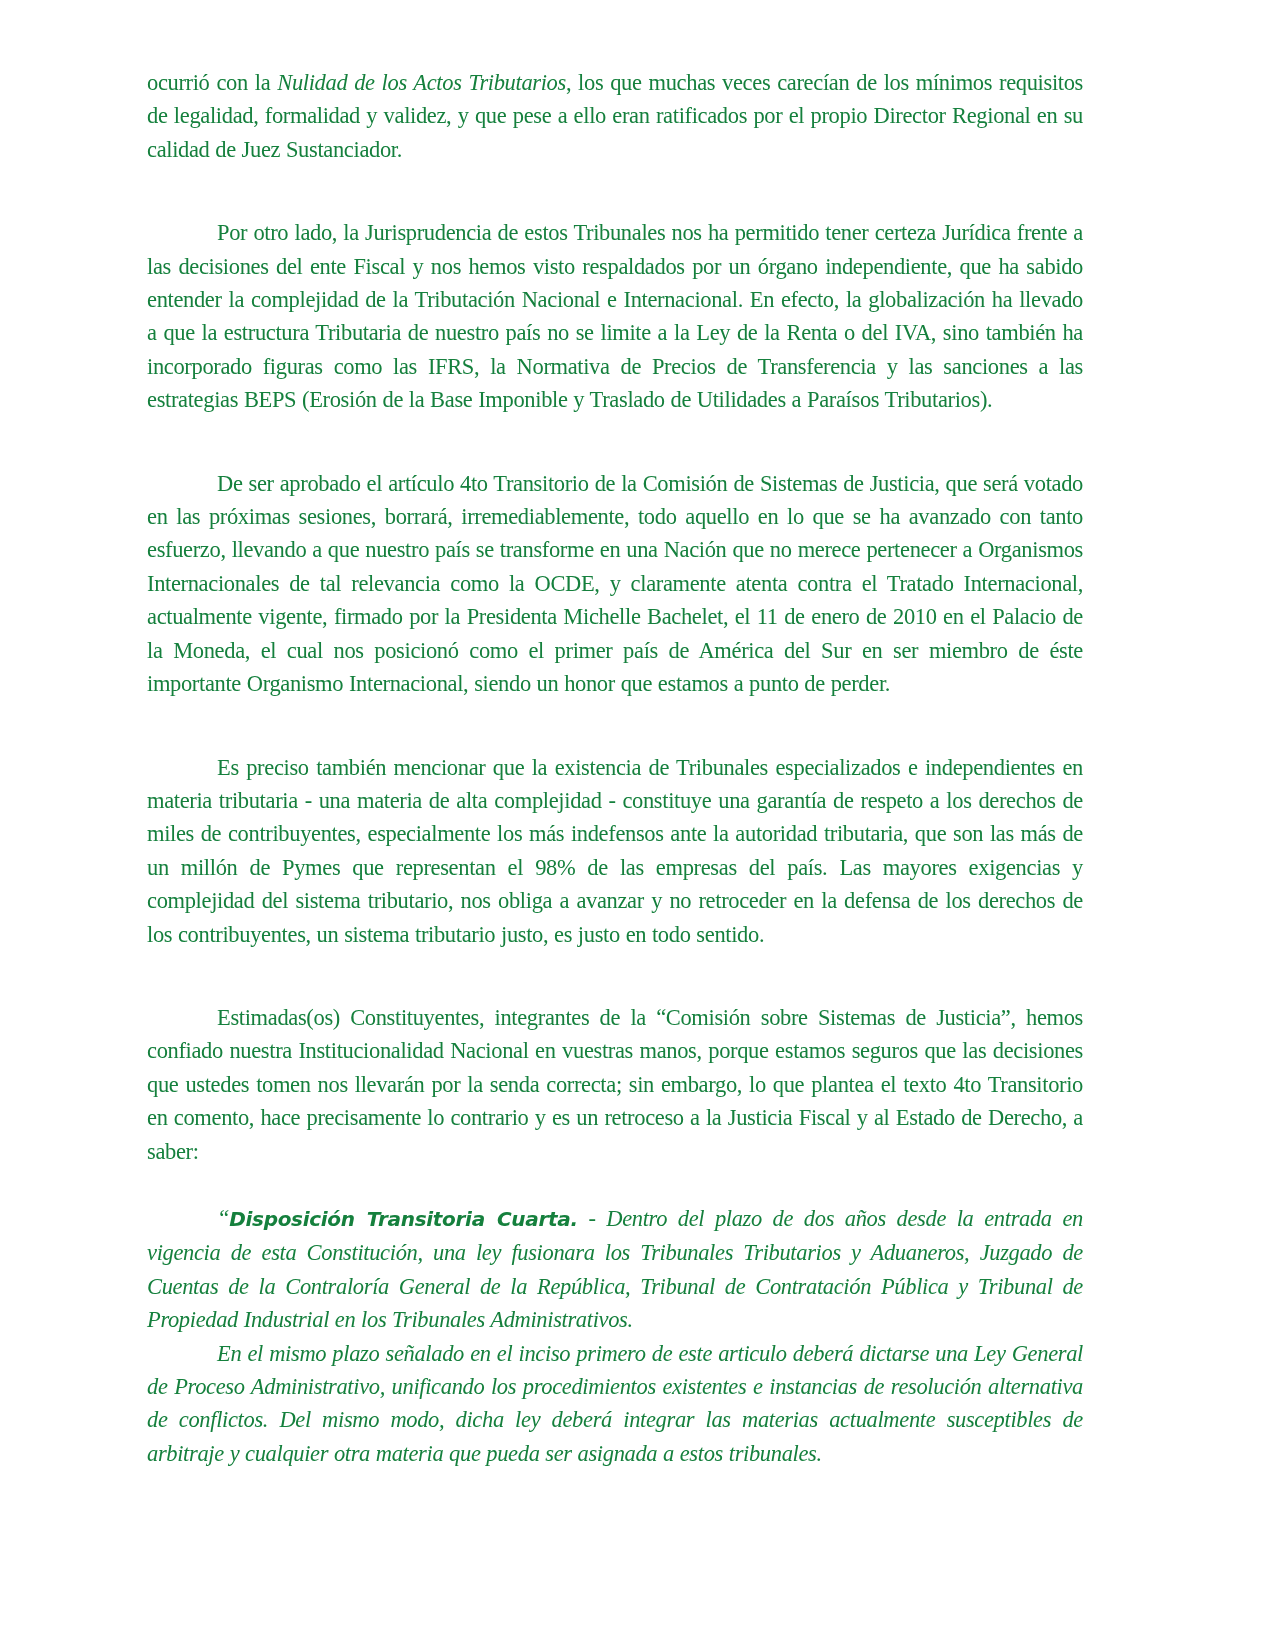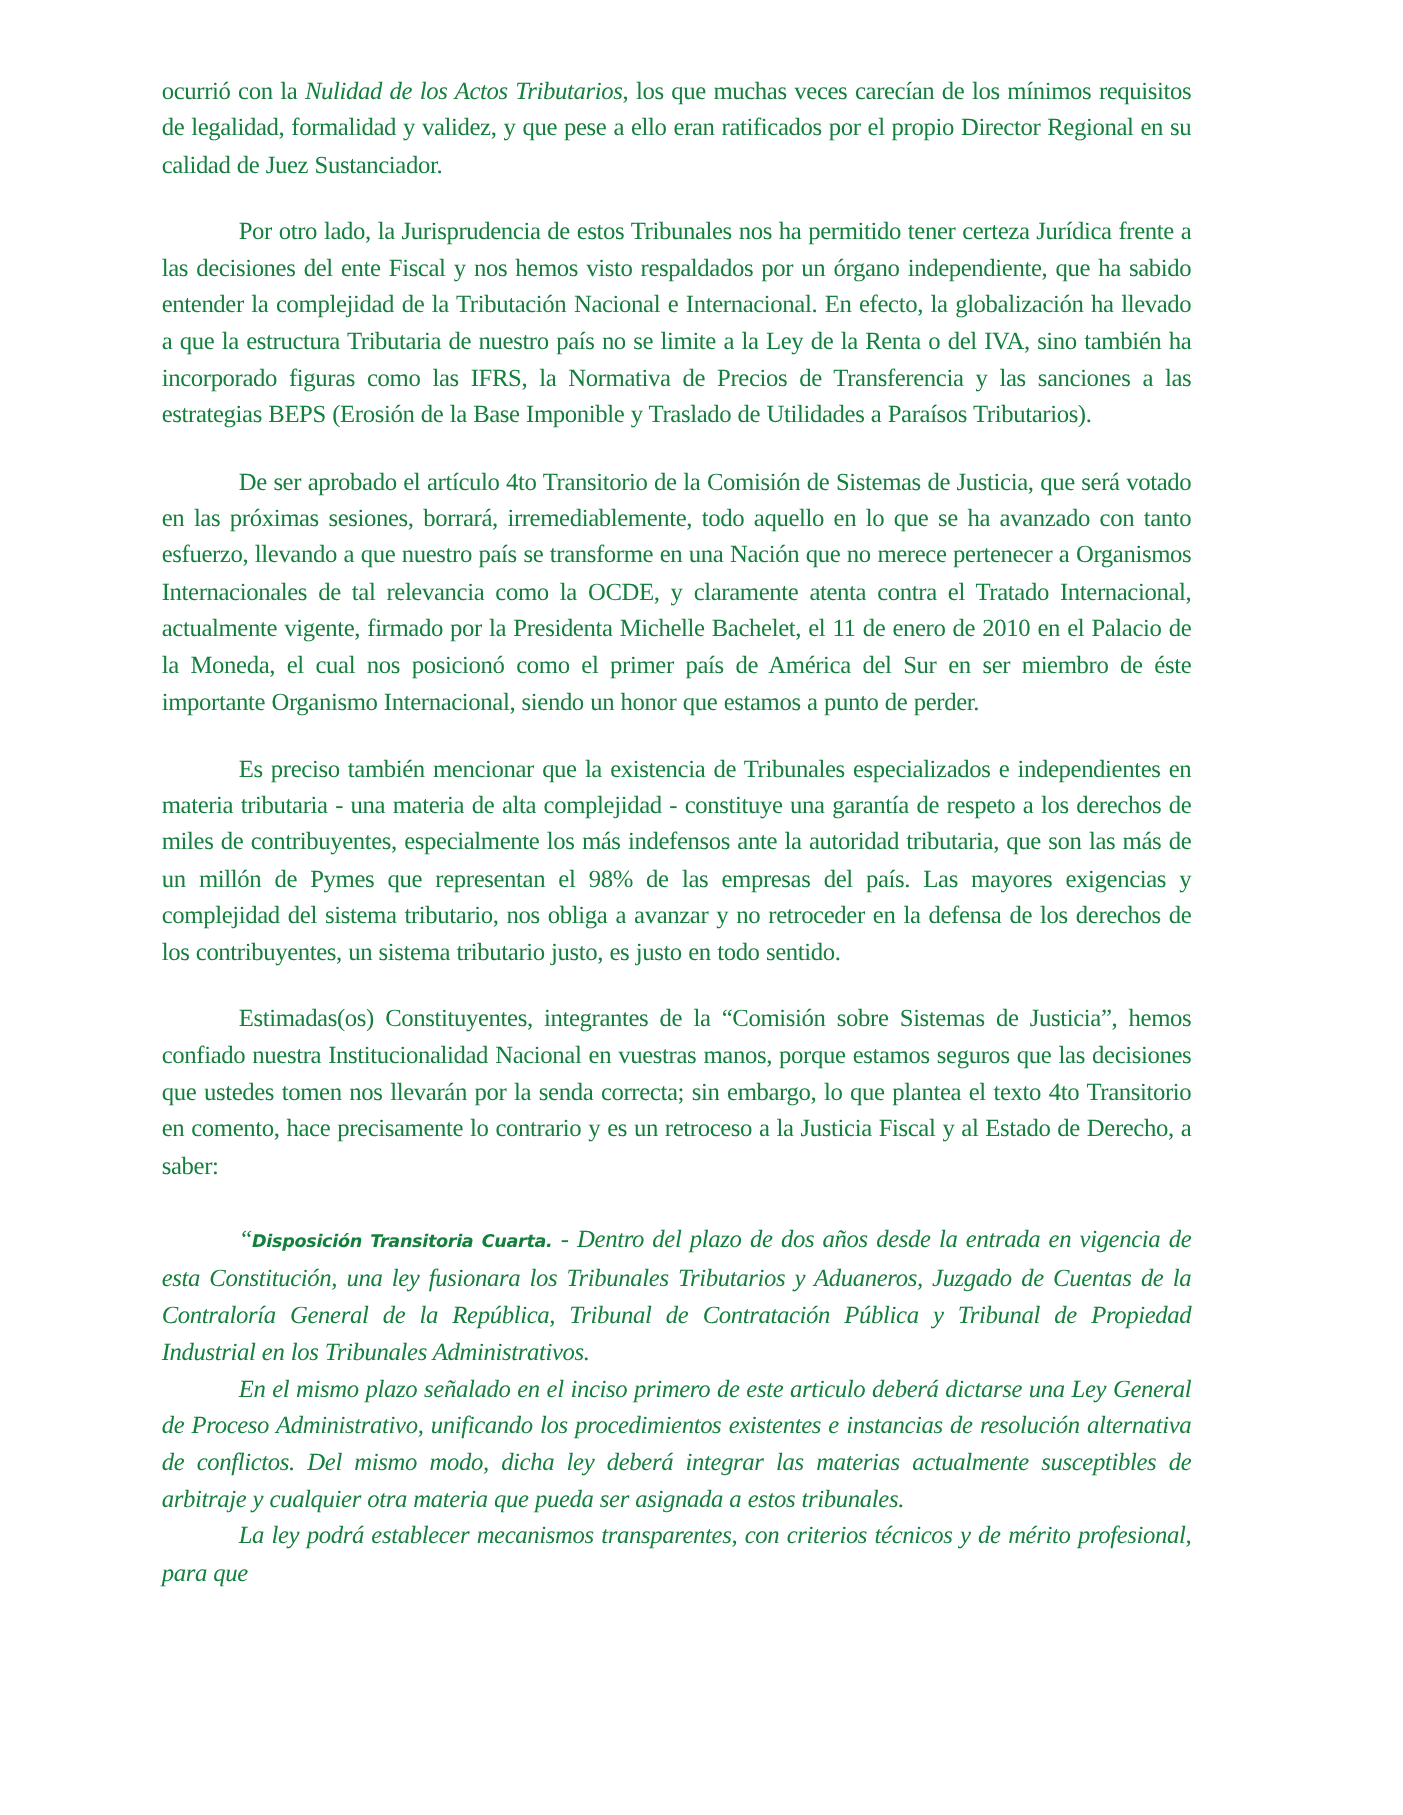--- a/index.html
+++ b/index.html
@@ -5,38 +5,37 @@
   html, body { margin: 0; padding: 0; background: #ffffff; }
   body { width: 1275px; height: 1650px; position: relative; overflow: hidden; }
   .page {
     position: absolute; left: 147px; top: 66px; width: 936px;
     font-family: "Liberation Serif", "DejaVu Serif", serif;
     font-size: 22.5px; line-height: 33.4px; color: #15803d;
     letter-spacing: -0.35px; word-spacing: 0.5px;
   }
   p { margin: 0; text-align: justify; }
   .indent { text-indent: 70px; }
-  .gap { margin-top: 27px; }
+  .gap { margin-top: 50px; }
   .gap2 { margin-top: 34px; }
   em { font-style: italic; }
   .quote p { font-style: italic; }
-  .quote strong { font-style: italic; font-weight: bold; font-family: "DejaVu Sans", sans-serif; font-size: 16px; letter-spacing: -0.3px; }
+  .quote strong { font-style: italic; font-weight: bold; font-family: "DejaVu Sans", sans-serif; font-size: 20px; letter-spacing: -0.3px; }
 </style>
 </head>
 <body>
 
 <div class="page">
   <p><span>ocurrió con la </span><em>Nulidad de los Actos Tributarios</em><span>, los que muchas veces carecían de los mínimos requisitos de legalidad, formalidad y validez, y que pese a ello eran ratificados por el propio Director Regional en su calidad de Juez Sustanciador.</span></p>
 
   <p class="indent gap">Por otro lado, la Jurisprudencia de estos Tribunales nos ha permitido tener certeza Jurídica frente a las decisiones del ente Fiscal y nos hemos visto respaldados por un órgano independiente, que ha sabido entender la complejidad de la Tributación Nacional e Internacional. En efecto, la globalización ha llevado a que la estructura Tributaria de nuestro país no se limite a la Ley de la Renta o del IVA, sino también ha incorporado figuras como las IFRS, la Normativa de Precios de Transferencia y las sanciones a las estrategias BEPS (Erosión de la Base Imponible y Traslado de Utilidades a Paraísos Tributarios).</p>
 
   <p class="indent gap">De ser aprobado el artículo 4to Transitorio de la Comisión de Sistemas de Justicia, que será votado en las próximas sesiones, borrará, irremediablemente, todo aquello en lo que se ha avanzado con tanto esfuerzo, llevando a que nuestro país se transforme en una Nación que no merece pertenecer a Organismos Internacionales de tal relevancia como la OCDE, y claramente atenta contra el Tratado Internacional, actualmente vigente, firmado por la Presidenta Michelle Bachelet, el 11 de enero de 2010 en el Palacio de la Moneda, el cual nos posicionó como el primer país de América del Sur en ser miembro de éste importante Organismo Internacional, siendo un honor que estamos a punto de perder.</p>
 
   <p class="indent gap">Es preciso también mencionar que la existencia de Tribunales especializados e independientes en materia tributaria - una materia de alta complejidad - constituye una garantía de respeto a los derechos de miles de contribuyentes, especialmente los más indefensos ante la autoridad tributaria, que son las más de un millón de Pymes que representan el 98% de las empresas del país. Las mayores exigencias y complejidad del sistema tributario, nos obliga a avanzar y no retroceder en la defensa de los derechos de los contribuyentes, un sistema tributario justo, es justo en todo sentido.</p>
 
   <p class="indent gap">Estimadas(os) Constituyentes, integrantes de la “Comisión sobre Sistemas de Justicia”, hemos confiado nuestra Institucionalidad Nacional en vuestras manos, porque estamos seguros que las decisiones que ustedes tomen nos llevarán por la senda correcta; sin embargo, lo que plantea el texto 4to Transitorio en comento, hace precisamente lo contrario y es un retroceso a la Justicia Fiscal y al Estado de Derecho, a saber:</p>
 
   <div class="quote gap2">
     <p class="indent"><span>“</span><strong>Disposición Transitoria Cuarta.</strong><span> - Dentro del plazo de dos años desde la entrada en vigencia de esta Constitución, una ley fusionara los Tribunales Tributarios y Aduaneros, Juzgado de Cuentas de la Contraloría General de la República, Tribunal de Contratación Pública y Tribunal de Propiedad Industrial en los Tribunales Administrativos.</span></p>
     <p class="indent">En el mismo plazo señalado en el inciso primero de este articulo deberá dictarse una Ley General de Proceso Administrativo, unificando los procedimientos existentes e instancias de resolución alternativa de conflictos. Del mismo modo, dicha ley deberá integrar las materias actualmente susceptibles de arbitraje y cualquier otra materia que pueda ser asignada a estos tribunales.</p>
-    <p class="indent">La ley podrá establecer mecanismos transparentes, con criterios técnicos y de mérito profesional, para que</p>
   </div>
 </div>
 
 </body></html>

